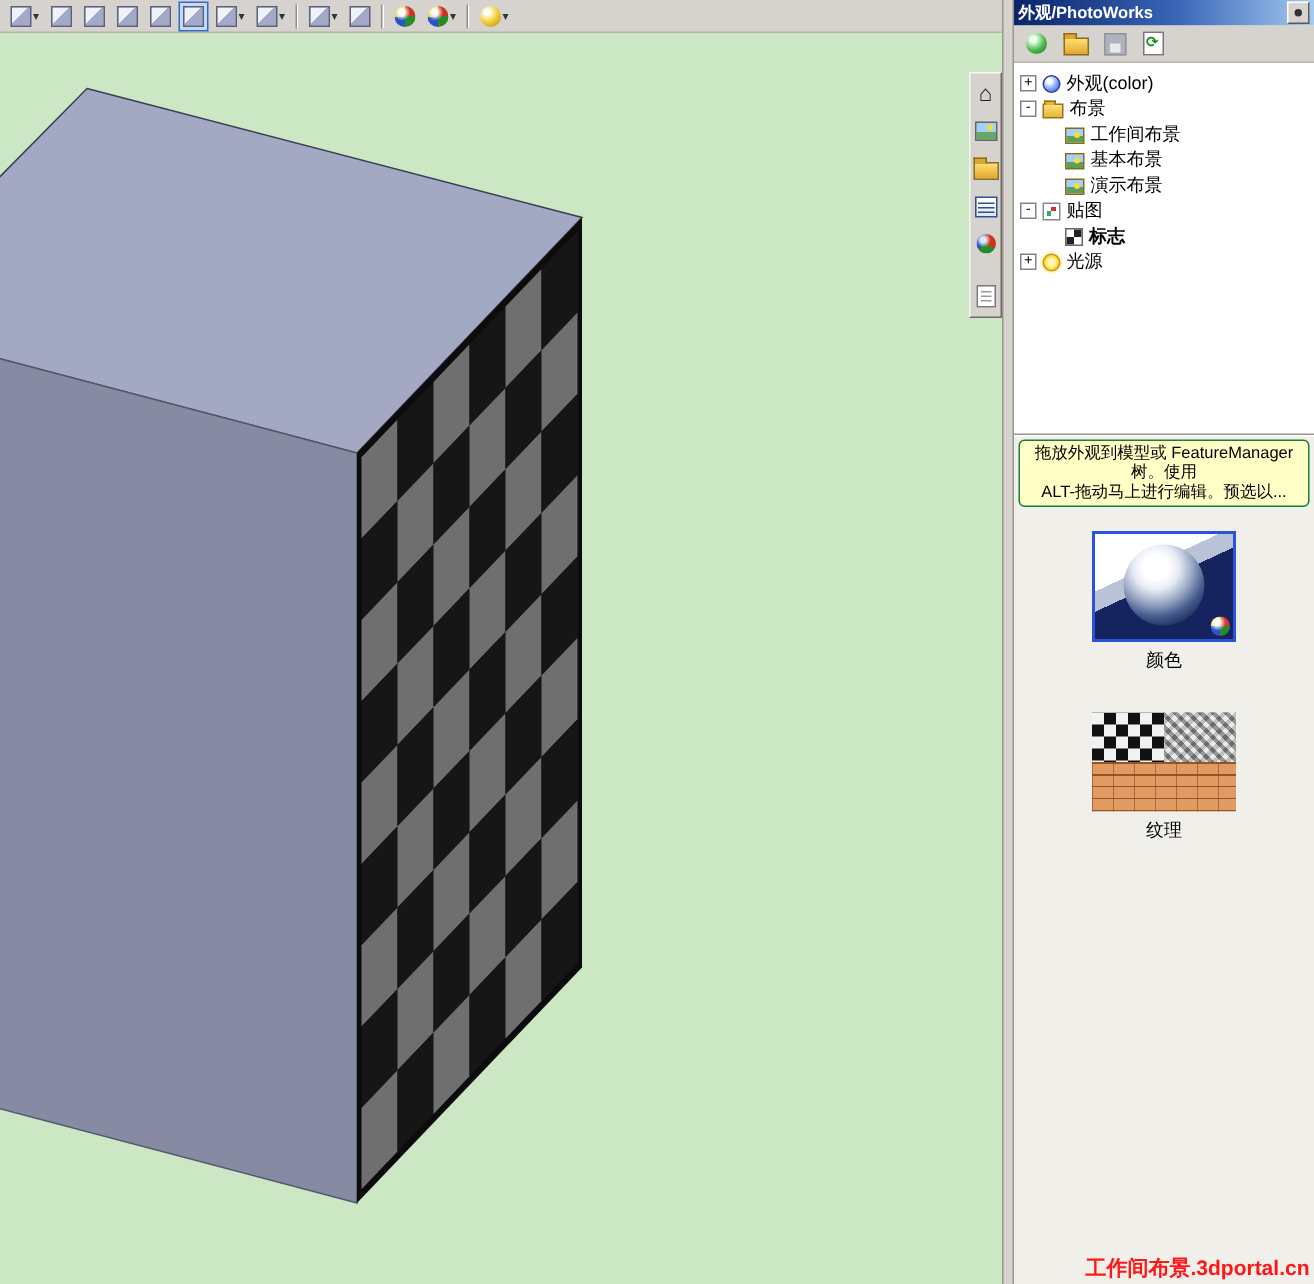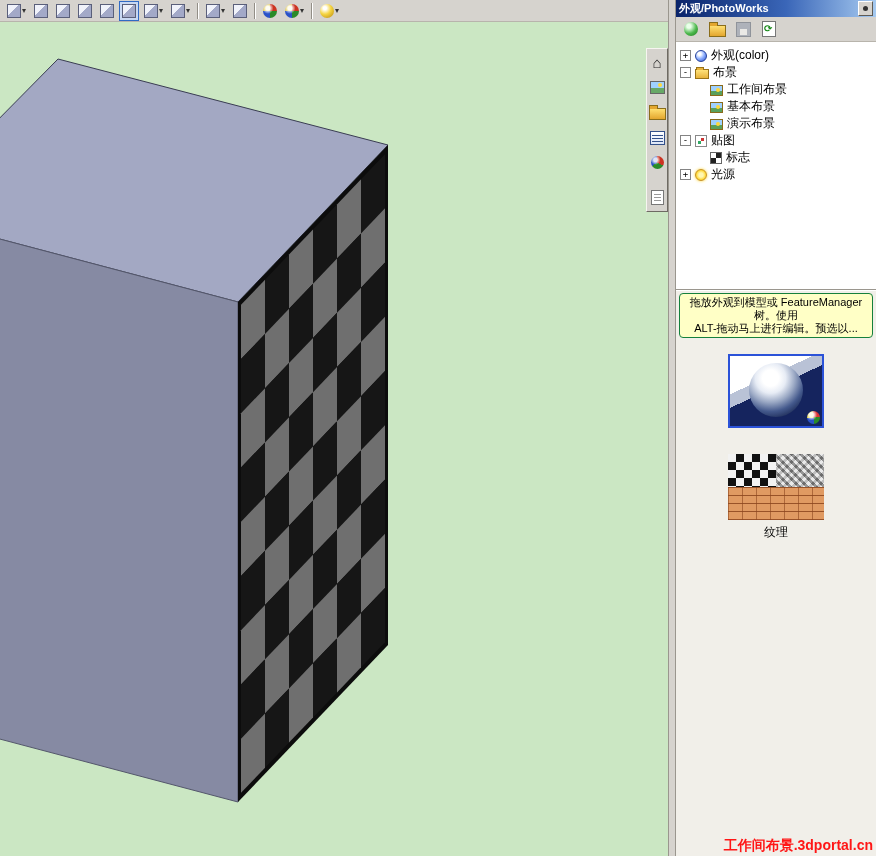--- a/index.html
+++ b/index.html
@@ -327,21 +327,21 @@
         <div class="tree-row" style="padding-left: 20px; font-family: Liberation Serif, serif;">
           <span class="exp-spacer"></span>
           <span class="tri tri-scene"></span>
           <span class="tree-label">演示布景</span>
         </div>
         <div class="tree-row" style="padding-left: 4px;">
           <span class="exp">-</span>
           <span class="tri tri-decal"></span>
           <span class="tree-label">贴图</span>
         </div>
-        <div class="tree-row" style="padding-left: 20px;">
+        <div class="tree-row" style="padding-left: 20px; font-weight: bold;">
           <span class="exp-spacer"></span>
           <span class="tri tri-flag"></span>
           <span class="tree-label">标志</span>
         </div>
         <div class="tree-row" style="padding-left: 4px;">
           <span class="exp">+</span>
           <span class="tri tri-light"></span>
           <span class="tree-label">光源</span>
         </div>
       </div>
@@ -352,20 +352,21 @@
         <div>拖放外观到模型或 FeatureManager</div>
         <div>树。使用</div>
         <div>ALT-拖动马上进行编辑。预选以...</div>
       </div>
 
       <div class="preview-wrap">
         <div class="preview-frame">
           <div class="sphere"></div>
           <div class="mini-ball"></div>
         </div>
+        <div class="preview-label">颜色</div>
       </div>
 
       <div class="preview-wrap second">
         <div class="texture-frame">
           <div class="tex-checker"></div>
           <div class="tex-metal"></div>
           <div class="tex-brick"></div>
         </div>
         <div class="preview-label">纹理</div>
       </div>

